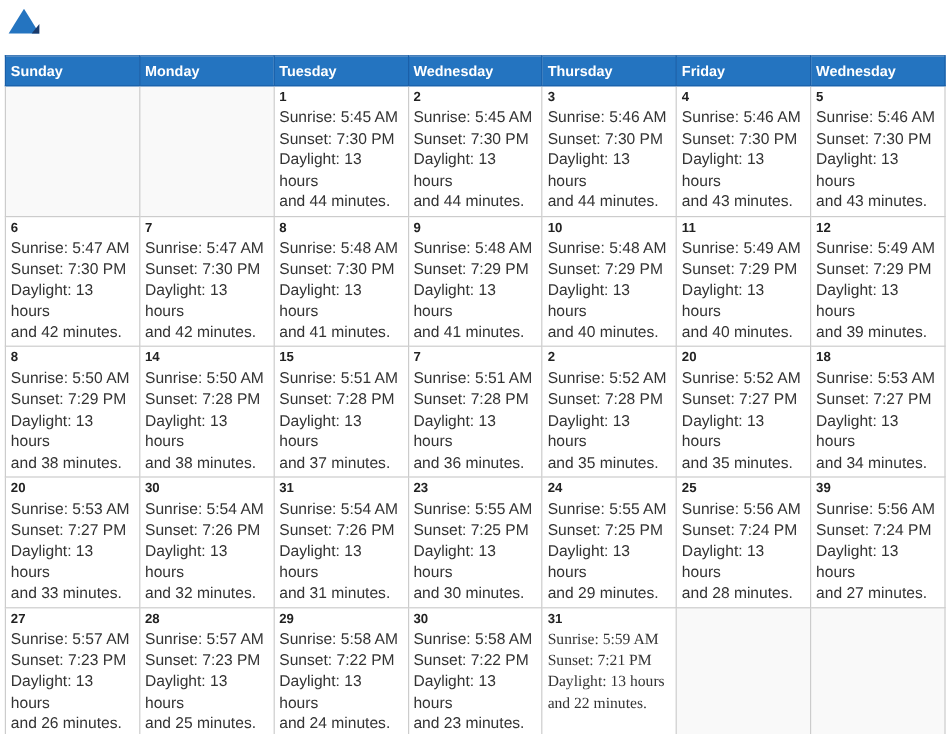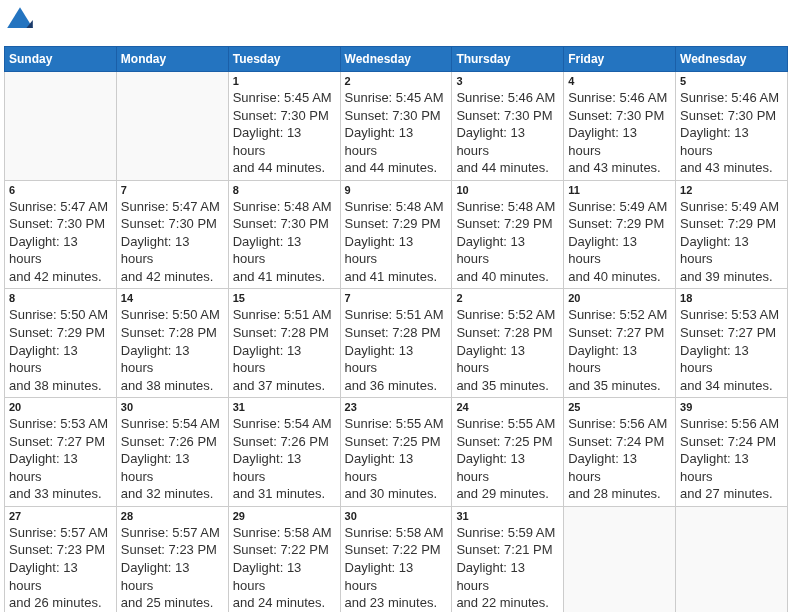--- a/index.html
+++ b/index.html
@@ -354,21 +354,21 @@
           </td>
           <td>
             <span class="day-num">30</span>
             <div class="cell-info" style="white-space: pre-line;">Sunrise: 5:58 AM
 Sunset: 7:22 PM
 Daylight: 13 hours
 and 23 minutes.</div>
           </td>
           <td>
             <span class="day-num">31</span>
-            <div class="cell-info" style="white-space: pre-line;">Sunrise: 5:59 AM
+            <div class="cell-info" style="white-space: pre-line; font-family: Liberation Serif, serif;">Sunrise: 5:59 AM
 Sunset: 7:21 PM
 Daylight: 13 hours
 and 22 minutes.</div>
           </td>
           <td class="empty"></td>
           <td class="empty"></td>
         </tr>
       </tbody>
   </table>
 </div>

